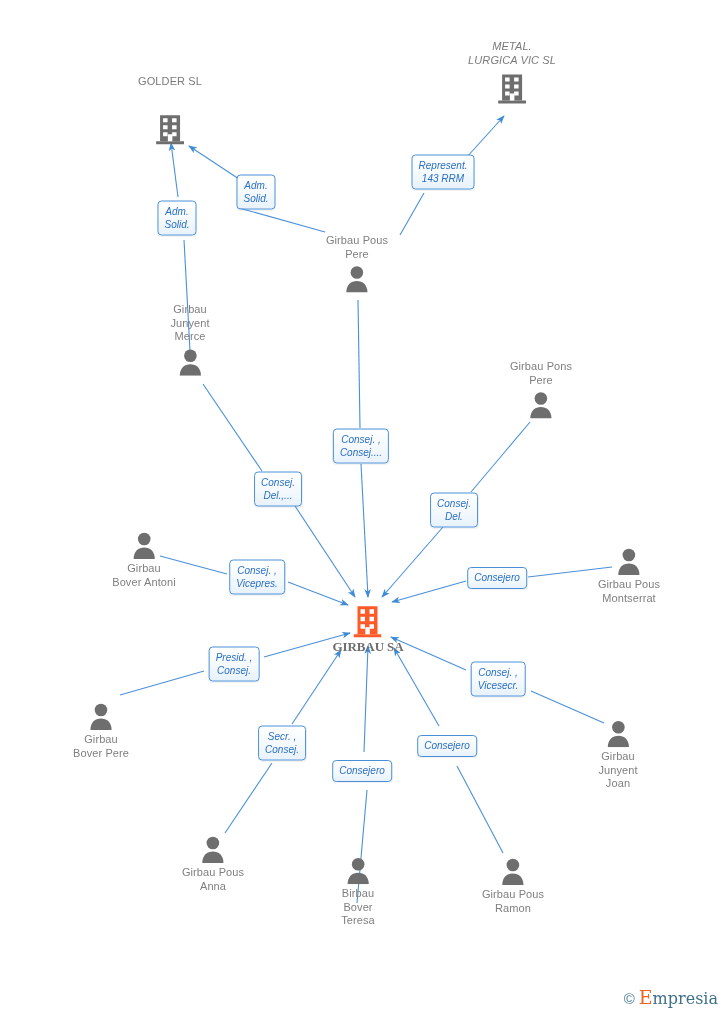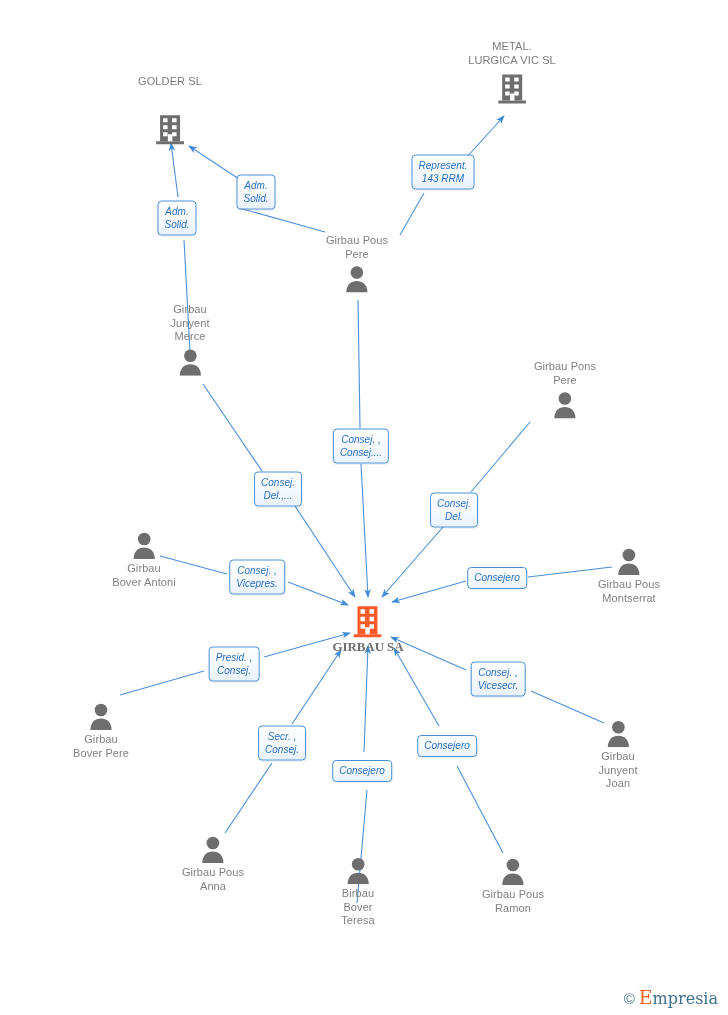--- a/index.html
+++ b/index.html
@@ -157,21 +157,21 @@
         <rect x="16" y="5" width="4.5" height="4" fill="#ffffff"></rect>
         <rect x="7" y="12" width="4.5" height="4" fill="#ffffff"></rect>
         <rect x="16" y="12" width="4.5" height="4" fill="#ffffff"></rect>
         <rect x="7" y="19" width="4.5" height="4" fill="#ffffff"></rect>
         <rect x="16" y="19" width="4.5" height="4" fill="#ffffff"></rect>
         <rect x="11.8" y="21" width="4.5" height="7" fill="#ffffff"></rect>
       </svg>
     </span>
   </div>
 
-  <div class="node" style="left:512px; top:72px;">
+  <div class="node" style="left:512px; top:72px;font-style:italic;">
     <div class="node-label company" style="margin-bottom:6px;">
       <span style="display:block">METAL.</span>
       <span style="display:block">LURGICA VIC SL</span>
     </div>
     <span class="icon-wrap">
       <svg width="28" height="32" viewBox="0 0 28 32" xmlns="http://www.w3.org/2000/svg">
         <rect x="4" y="2" width="20" height="26" fill="#6e6e6e"></rect>
         <rect x="0" y="28" width="28" height="3" fill="#6e6e6e"></rect>
         <rect x="7" y="5" width="4.5" height="4" fill="#ffffff"></rect>
         <rect x="16" y="5" width="4.5" height="4" fill="#ffffff"></rect>
@@ -204,21 +204,21 @@
       <span style="display:block">Merce</span>
     </div>
     <span class="icon-wrap">
       <svg width="26" height="28" viewBox="0 0 26 28" xmlns="http://www.w3.org/2000/svg">
         <circle cx="13" cy="8" r="6.3" fill="#6e6e6e"></circle>
         <path d="M2.4,28 C2.4,20.3 7.2,16.5 13,16.5 C18.8,16.5 23.6,20.3 23.6,28 Z" fill="#6e6e6e"></path>
       </svg>
     </span>
   </div>
 
-  <div class="node" style="left:565px; top:389px;">
+  <div class="node" style="left:541px; top:389px;">
     <div class="node-label" style="margin-bottom:4px;">
       <span style="display:block">Girbau Pons</span>
       <span style="display:block">Pere</span>
     </div>
     <span class="icon-wrap">
       <svg width="26" height="28" viewBox="0 0 26 28" xmlns="http://www.w3.org/2000/svg">
         <circle cx="13" cy="8" r="6.3" fill="#6e6e6e"></circle>
         <path d="M2.4,28 C2.4,20.3 7.2,16.5 13,16.5 C18.8,16.5 23.6,20.3 23.6,28 Z" fill="#6e6e6e"></path>
       </svg>
     </span>

